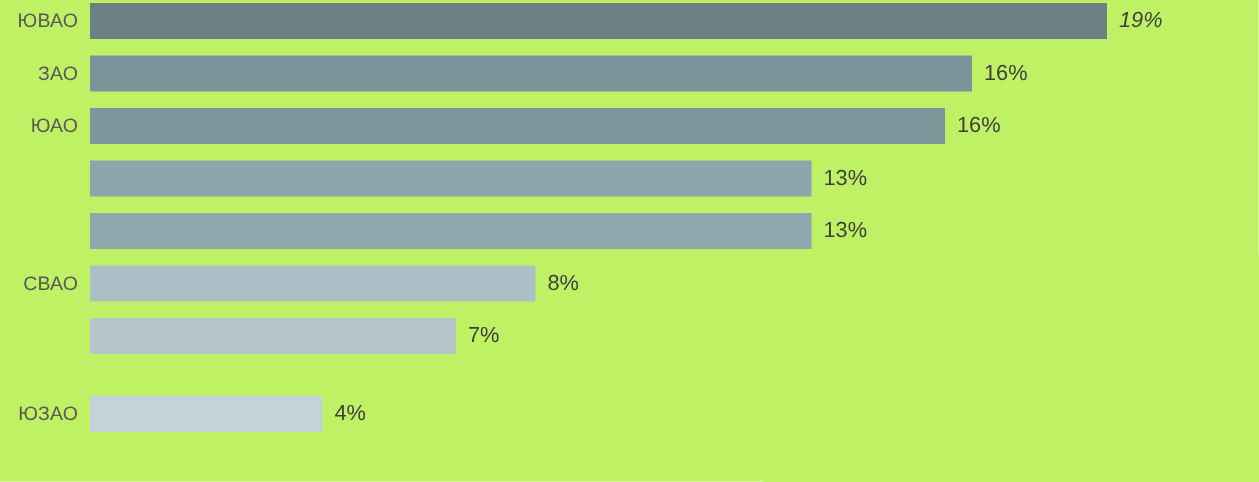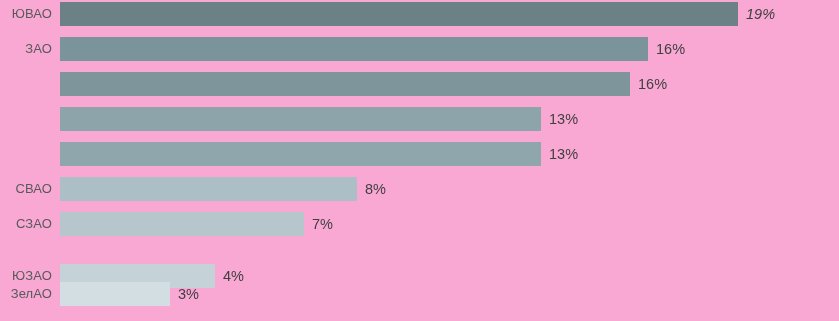--- a/index.html
+++ b/index.html
@@ -54,36 +54,37 @@
     height: 24px;
     line-height: 24px;
     font-size: 14.5px;
     color: #3f3f3f;
     white-space: nowrap;
   }
 </style>
 </head>
 <body>
 
-<div id="chart-root" style="background: #f9a8d4;">
+<div id="chart-root" style="background: #bef264;">
     <div class="bar-row" style="top: 2px;">
       <div class="cat-label" style="color: rgb(89, 89, 89);">ЮВАО</div>
       <div class="bar-track" style="left: 60px;">
         <div class="bar-fill" style="width: 678px; background: rgb(107, 129, 134);"></div>
       </div>
       <div class="value-label" style="left: 746px; color: rgb(63, 63, 63); font-style: italic;">19%</div>
     </div>
     <div class="bar-row" style="top: 37px;">
       <div class="cat-label" style="color: rgb(89, 89, 89);">ЗАО</div>
       <div class="bar-track" style="left: 60px;">
         <div class="bar-fill" style="width: 588px; background: rgb(123, 147, 154);"></div>
       </div>
       <div class="value-label" style="left: 656px; color: rgb(63, 63, 63);">16%</div>
     </div>
     <div class="bar-row" style="top: 72px;">
+      <div class="cat-label" style="color: rgb(89, 89, 89);">ЮАО</div>
       <div class="bar-track" style="left: 60px;">
         <div class="bar-fill" style="width: 570px; background: rgb(126, 149, 155);"></div>
       </div>
       <div class="value-label" style="left: 638px; color: rgb(63, 63, 63);">16%</div>
     </div>
     <div class="bar-row" style="top: 107px;">
       <div class="bar-track" style="left: 60px;">
         <div class="bar-fill" style="width: 481px; background: rgb(142, 164, 171);"></div>
       </div>
       <div class="value-label" style="left: 549px; color: rgb(63, 63, 63);">13%</div>
@@ -95,33 +96,25 @@
       <div class="value-label" style="left: 549px; color: rgb(63, 63, 63);">13%</div>
     </div>
     <div class="bar-row" style="top: 177px;">
       <div class="cat-label" style="color: rgb(89, 89, 89);">СВАО</div>
       <div class="bar-track" style="left: 60px;">
         <div class="bar-fill" style="width: 297px; background: rgb(173, 191, 198);"></div>
       </div>
       <div class="value-label" style="left: 365px; color: rgb(63, 63, 63);">8%</div>
     </div>
     <div class="bar-row" style="top: 212px;">
-      <div class="cat-label" style="color: rgb(89, 89, 89);">СЗАО</div>
       <div class="bar-track" style="left: 60px;">
         <div class="bar-fill" style="width: 244px; background: rgb(182, 198, 204);"></div>
       </div>
       <div class="value-label" style="left: 312px; color: rgb(63, 63, 63);">7%</div>
     </div>
     <div class="bar-row" style="top: 264px;">
       <div class="cat-label" style="color: rgb(89, 89, 89);">ЮЗАО</div>
       <div class="bar-track" style="left: 60px;">
         <div class="bar-fill" style="width: 155px; background: rgb(197, 211, 216);"></div>
       </div>
       <div class="value-label" style="left: 223px; color: rgb(63, 63, 63);">4%</div>
     </div>
-    <div class="bar-row" style="top: 282px;">
-      <div class="cat-label" style="color: rgb(89, 89, 89);">ЗелАО</div>
-      <div class="bar-track" style="left: 60px;">
-        <div class="bar-fill" style="width: 110px; background: rgb(211, 222, 226);"></div>
-      </div>
-      <div class="value-label" style="left: 178px; color: rgb(63, 63, 63);">3%</div>
-    </div>
   </div>
 
 </body></html>

